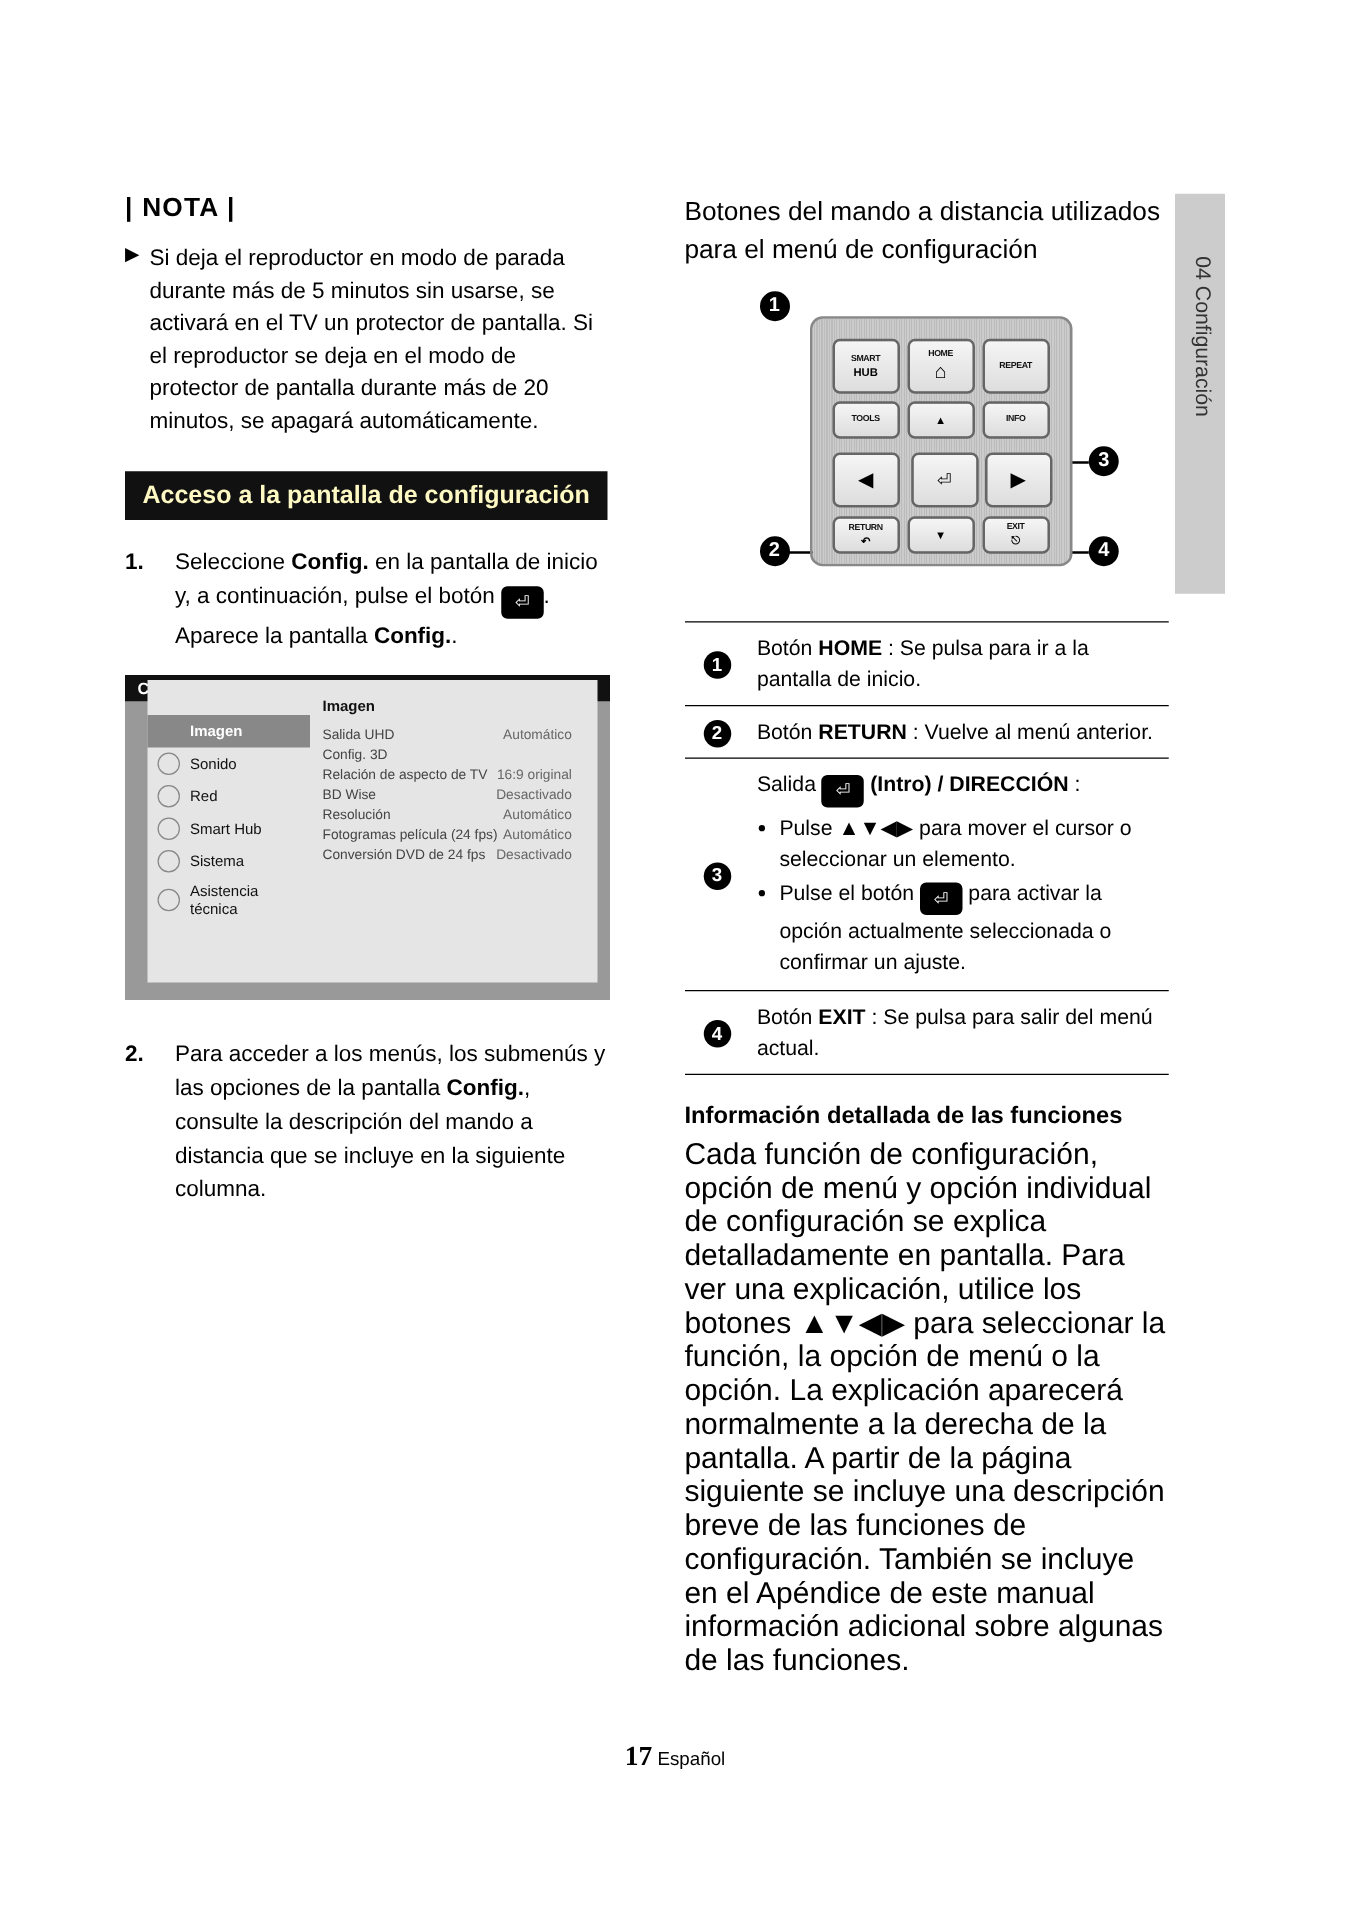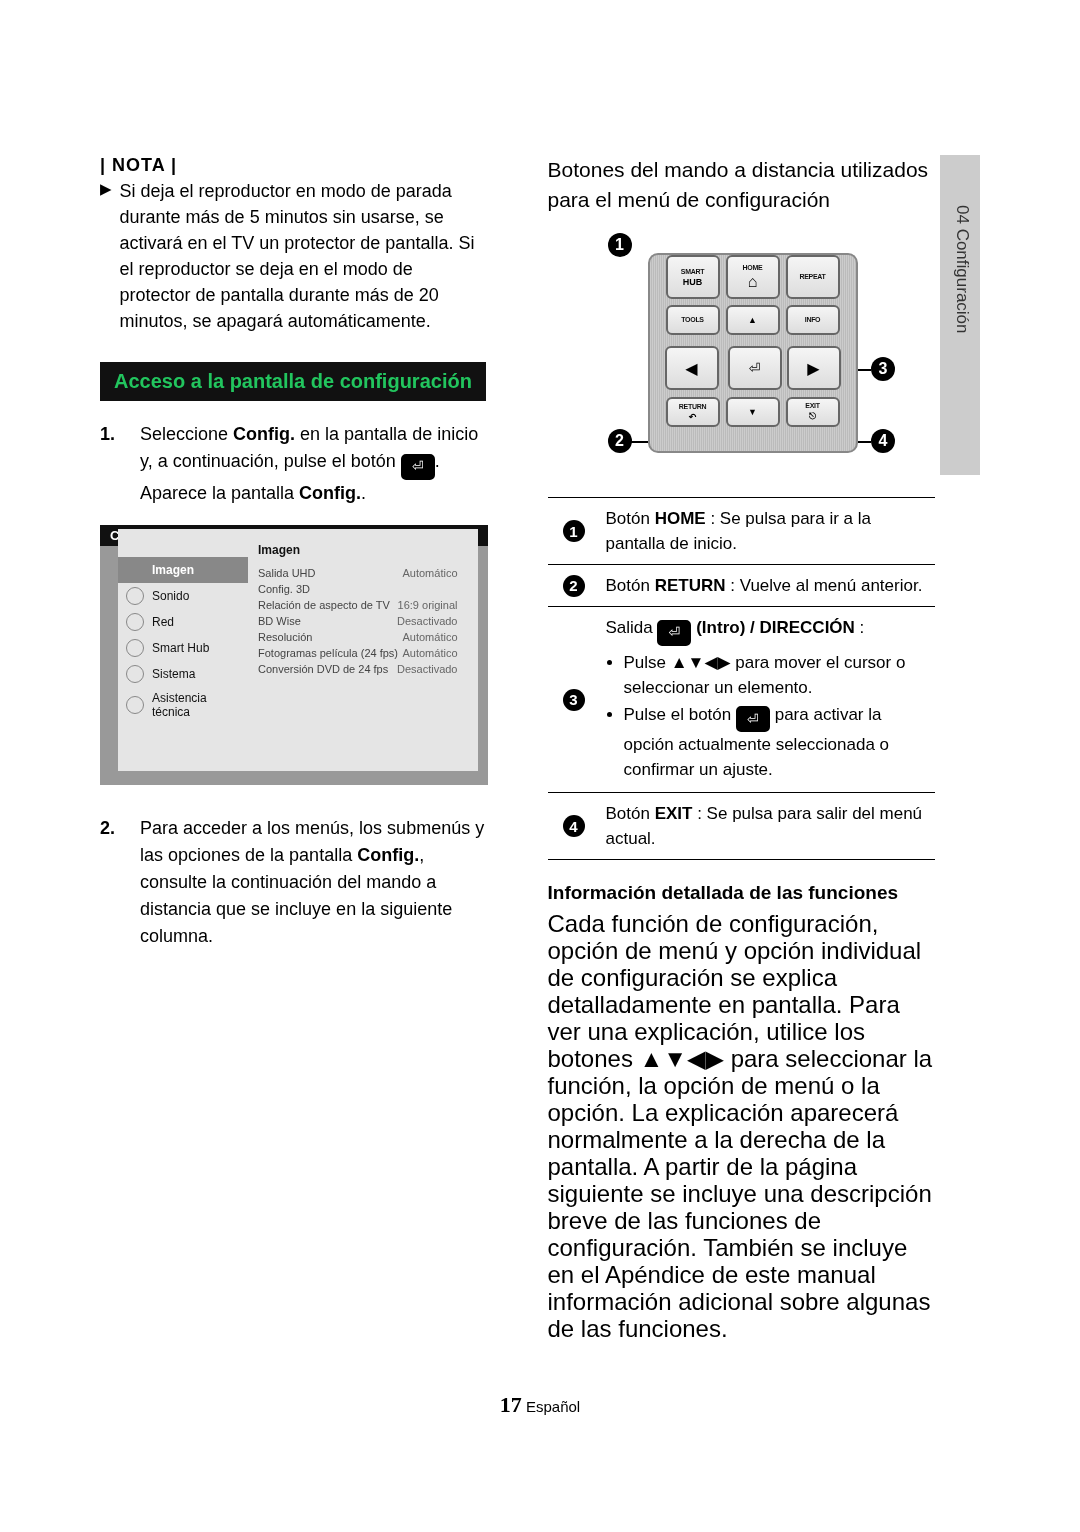--- a/index.html
+++ b/index.html
@@ -36,43 +36,43 @@
     gap: 60px;
   }
   .col {
     flex: 1 1 0;
   }
   .col-right {
     padding-right: 45px;
   }
   .nota-label {
     font-weight: bold;
-    font-size: 18px;
+    font-size: 21px;
     letter-spacing: 1px;
-    margin-bottom: 2px;
+    margin-bottom: 14px;
   }
   .bullet-row {
     display: flex;
     gap: 8px;
   }
   .bullet-row .marker {
     flex: 0 0 auto;
     font-size: 15px;
     line-height: 22px;
   }
   .note-text {
     font-size: 18px;
     line-height: 26px;
   }
   .section-bar {
     display: inline-block;
     padding: 8px 14px;
     font-size: 20px;
     font-weight: bold;
-    color: #22c55e;
+    color: #fef9c3;
     background: #111;
     margin: 28px 0 20px 0;
   }
   .ol {
     margin: 0;
     padding: 0;
   }
   .ol-item {
     display: flex;
     gap: 18px;
@@ -186,21 +186,21 @@
   }
   .remote {
     position: absolute;
     left: 100px;
     top: 20px;
     width: 210px;
     height: 200px;
     border-radius: 10px;
     background: repeating-linear-gradient(90deg,#ccc 0 1px,#bbb 1px 2px);
     border: 2px solid #888;
-    padding: 0;
+    padding: 16px;
     box-sizing: border-box;
   }
   .remote-row {
     display: flex;
     justify-content: center;
     gap: 6px;
     margin-bottom: 6px;
   }
   .remote-btn {
     width: 54px;
@@ -415,21 +415,21 @@
                 </div>
             </div>
           </div>
         </div>
       </div>
 
       <div class="ol">
         <div class="ol-item">
           <span class="ol-num">2.</span>
           <span>
-            <span>Para acceder a los menús, los submenús y las opciones de la pantalla </span><span class="bold">Config.</span><span>, consulte la continuación del mando a distancia que se incluye en la siguiente columna.</span>
+            <span>Para acceder a los menús, los submenús y las opciones de la pantalla </span><span class="bold">Config.</span><span>, consulte la descripción del mando a distancia que se incluye en la siguiente columna.</span>
           </span>
         </div>
       </div>
     </div>
 
     <div class="col col-right">
       <div class="right-title">Botones del mando a distancia utilizados para el menú de configuración</div>
 
       <div class="remote-wrap">
         <div class="callout-number c1">1</div>

